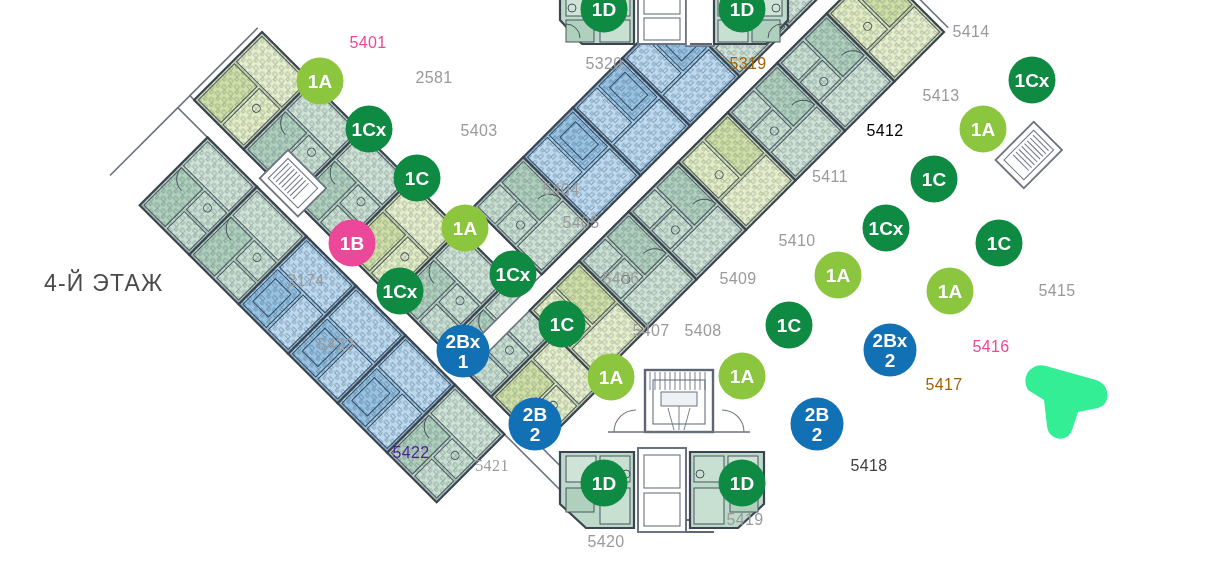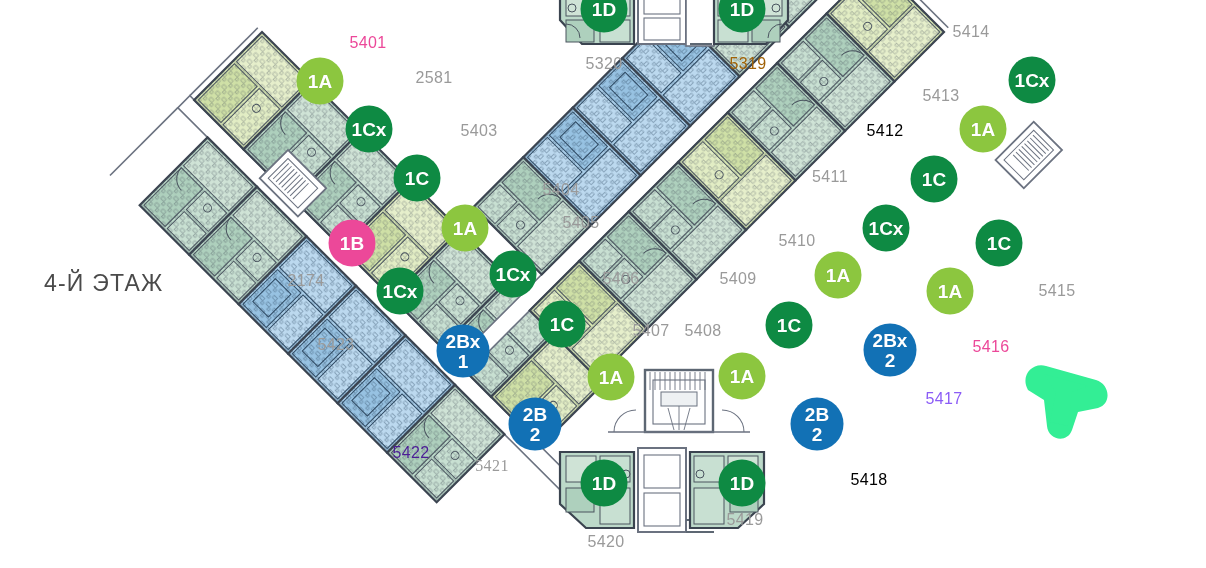--- a/index.html
+++ b/index.html
@@ -316,26 +316,26 @@
         <span class="l1">1Cx</span>
       </div>
       <div class="unit-num" style="left: 1057px; top: 291px; color: rgb(154, 154, 154);">5415</div>
       <div class="badge sz-md" title="5415 — 1C" style="left: 999px; top: 243px; background: rgb(14, 138, 67);">
         <span class="l1">1C</span>
       </div>
       <div class="unit-num" style="left: 991px; top: 341px; color: #ec4899; margin-top: 6px;">5416</div>
       <div class="badge sz-md" title="5416 — 1A" style="left: 950px; top: 291px; background: rgb(140, 198, 63);">
         <span class="l1">1A</span>
       </div>
-      <div class="unit-num" style="left: 944px; top: 399px; color: #8b5cf6;">5417</div>
+      <div class="unit-num" style="left: 944px; top: 385px; color: #a16207;">5417</div>
       <div class="badge sz-lg" title="5417 — 2Bx" style="left: 890px; top: 350px; background: rgb(18, 113, 181);">
         <span class="l1">2Bx</span>
         <span class="l2">2</span>
       </div>
-      <div class="unit-num" style="left: 869px; top: 466px; color: #000000; margin-top: 14px;">5418</div>
+      <div class="unit-num" style="left: 869px; top: 466px; color: #404040;">5418</div>
       <div class="badge sz-lg" title="5418 — 2B" style="left: 817px; top: 424px; background: rgb(18, 113, 181);">
         <span class="l1">2B</span>
         <span class="l2">2</span>
       </div>
       <div class="unit-num" style="left: 745px; top: 520px; color: rgb(154, 154, 154); text-align: right;">5419</div>
       <div class="badge sz-md" title="5419 — 1D" style="left: 742px; top: 483px; background: rgb(14, 138, 67);">
         <span class="l1">1D</span>
       </div>
       <div class="unit-num" style="left: 606px; top: 542px; color: rgb(154, 154, 154);">5420</div>
       <div class="badge sz-md" title="5420 — 1D" style="left: 604px; top: 483px; background: rgb(14, 138, 67);">

